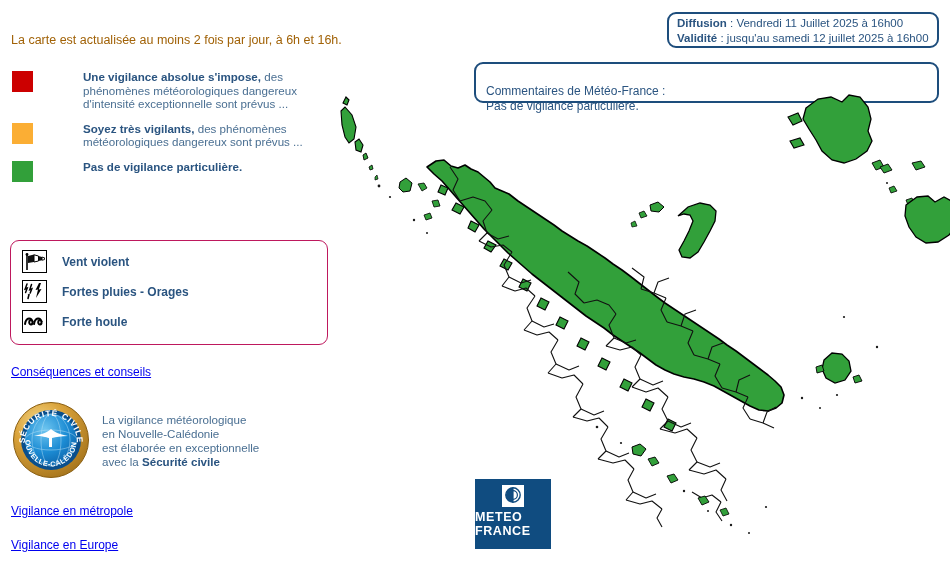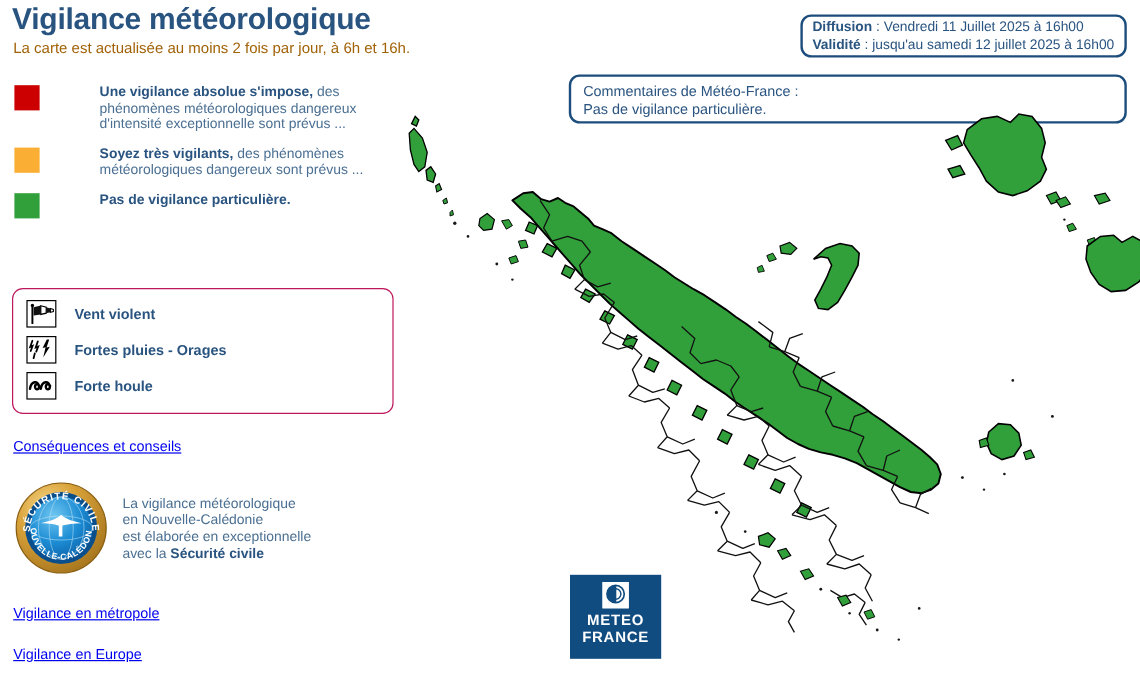--- a/index.html
+++ b/index.html
@@ -64,21 +64,21 @@
     color: #2a5480;
     white-space: nowrap;
   }
   #diffusion-box .line b { font-weight: bold; }
 
   #comments-box {
     left: 474px;
     top: 62px;
     width: 465px;
     height: 41px;
-    padding: 5px 10px 0 10px;
+    padding: 20px 10px 0 10px;
   }
   #comments-box .line {
     font-size: 12px;
     line-height: 15px;
     color: #2a5480;
     white-space: nowrap;
   }
 
   
   #legend-levels {
@@ -195,21 +195,20 @@
   
   #meteo-logo {
     position: absolute;
     left: 475px;
     top: 479px;
     width: 76px;
     height: 70px;
     background: #104c80;
     color: #ffffff;
     box-sizing: border-box;
-    text-align: center;
     padding-top: 6px;
   }
   #meteo-logo .mf-mark {
     width: 22px;
     height: 22px;
     margin: 0 auto 3px auto;
     background: #ffffff;
     position: relative;
   }
   #meteo-logo .mf-mark svg { display: block; }
@@ -229,21 +228,20 @@
     color: #4a6f92;
     white-space: nowrap;
     margin-top: 43px;
   }
 </style>
 </head>
 <body>
 
 <div class="page">
 
-  <div id="page-title">Vigilance météorologique</div>
   <div id="page-subtitle">La carte est actualisée au moins 2 fois par jour, à 6h et 16h.</div>
 
   <div class="info-box" id="diffusion-box">
     <div class="line">
       <b>Diffusion</b><span> : Vendredi 11 Juillet 2025 à 16h00</span>
     </div>
     <div class="line">
       <b>Validité</b><span> : jusqu'au samedi 12 juillet 2025 à 16h00</span>
     </div>
   </div>

